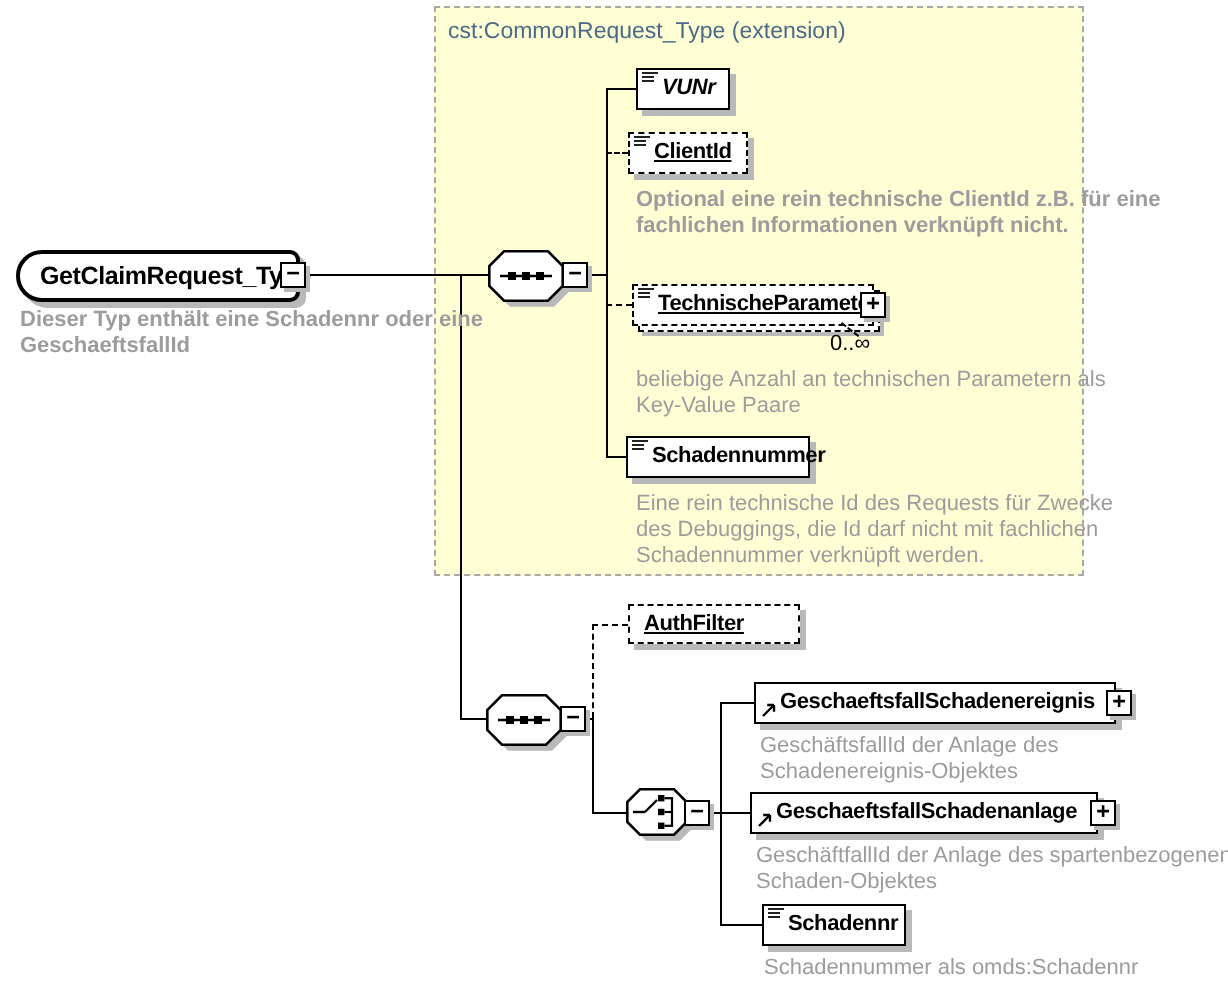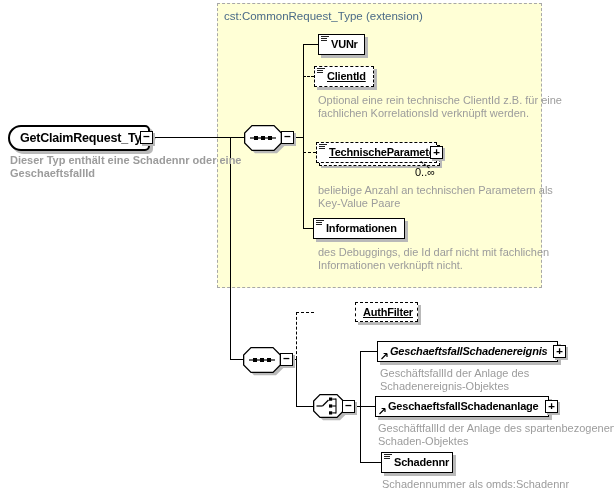--- a/index.html
+++ b/index.html
@@ -108,40 +108,40 @@
       <polygon points="11,3 33,3 40.35,10 40.35,21 33,28.35 11,28.35 3.65,21 3.65,10" fill="#b9b9b9" stroke="none"></polygon>
       <polygon points="8,0.65 30,0.65 37.35,8 37.35,18 30,25.35 8,25.35 0.65,18 0.65,8" fill="#fff" stroke="#000" stroke-width="1.3"></polygon>
       <line x1="6" y1="13" x2="32" y2="13" stroke="#000" stroke-width="1.2"></line>
       <rect x="10" y="11" width="4" height="4" fill="#000"></rect>
       <rect x="17" y="11" width="4" height="4" fill="#000"></rect>
       <rect x="24" y="11" width="4" height="4" fill="#000"></rect>
     </svg>
   </div>
   <div class="pm" style="left:281px;top:131px;">−</div>
 
-  <div class="ebox" style="left:318px;top:34px;width:47px;">
+  <div class="ebox" style="left:318px;top:34px;width:47px;font-style:italic;">
     <span class="eicon">
         <i></i>
         <i></i>
         <i></i>
       </span>
     <span>VUNr</span>
   </div>
 
   <div class="ebox dashed" style="left:314px;top:66px;width:60px;">
     <span class="eicon">
         <i></i>
         <i></i>
         <i></i>
       </span>
     <span>ClientId</span>
   </div>
-  <div class="ann" style="left:318px;top:94px;">
+  <div class="ann" style="left:318px;top:94px;font-weight:bold;">
     <div>Optional eine rein technische ClientId z.B. für eine</div>
-    <div>fachlichen KorrelationsId verknüpft werden.</div>
+    <div>fachlichen Informationen verknüpft nicht.</div>
   </div>
 
   <div class="ebox-back" style="left:319px;top:145px;width:121px;"></div>
   <div class="ebox dashed" style="left:316px;top:142px;width:121px;box-shadow:none;">
     <span class="eicon">
         <i></i>
         <i></i>
         <i></i>
       </span>
     <span>TechnischeParameter</span>
@@ -153,61 +153,62 @@
     <div>beliebige Anzahl an technischen Parametern als</div>
     <div>Key-Value Paare</div>
   </div>
 
   <div class="ebox" style="left:313px;top:218px;width:92px;">
     <span class="eicon">
         <i></i>
         <i></i>
         <i></i>
       </span>
-    <span>Informationen</span>
+    <span>Schadennummer</span>
   </div>
   <div class="ann" style="left:318px;top:246px;">
+    <div>Eine rein technische Id des Requests für Zwecke</div>
     <div>des Debuggings, die Id darf nicht mit fachlichen</div>
-    <div>Informationen verknüpft nicht.</div>
+    <div>Schadennummer verknüpft werden.</div>
   </div>
 
   <div class="comp" style="left:243px;top:347px;width:42px;height:30px;">
     <svg width="42" height="30" viewBox="0 0 42 30">
       <polygon points="11,3 33,3 40.35,10 40.35,21 33,28.35 11,28.35 3.65,21 3.65,10" fill="#b9b9b9" stroke="none"></polygon>
       <polygon points="8,0.65 30,0.65 37.35,8 37.35,18 30,25.35 8,25.35 0.65,18 0.65,8" fill="#fff" stroke="#000" stroke-width="1.3"></polygon>
       <line x1="6" y1="13" x2="32" y2="13" stroke="#000" stroke-width="1.2"></line>
       <rect x="10" y="11" width="4" height="4" fill="#000"></rect>
       <rect x="17" y="11" width="4" height="4" fill="#000"></rect>
       <rect x="24" y="11" width="4" height="4" fill="#000"></rect>
     </svg>
   </div>
   <div class="pm" style="left:280px;top:353px;">−</div>
 
-  <div class="ebox dashed noicon" style="left:314px;top:302px;width:63px;height:20px;margin-left:41px;">
+  <div class="ebox dashed noicon" style="left:314px;top:302px;width:86px;height:20px;">
     <span>AuthFilter</span>
   </div>
 
   <div class="comp" style="left:313px;top:394px;width:35px;height:28px;">
     <svg width="35" height="28" viewBox="0 0 35 28">
       <polygon points="10,3 27,3 33.35,10 33.35,20 27,26.35 10,26.35 3.65,20 3.65,10" fill="#b9b9b9" stroke="none"></polygon>
       <polygon points="7,0.65 24,0.65 30.35,7 30.35,17 24,23.35 7,23.35 0.65,17 0.65,7" fill="#fff" stroke="#000" stroke-width="1.3"></polygon>
       <line x1="3.5" y1="12" x2="9.5" y2="12" stroke="#000" stroke-width="1.2"></line>
       <line x1="9.5" y1="12" x2="15.5" y2="6" stroke="#000" stroke-width="1.2"></line>
       <rect x="16" y="3.5" width="3.2" height="3.2" fill="#000"></rect>
       <rect x="16" y="10.4" width="3.2" height="3.2" fill="#000"></rect>
       <rect x="16" y="17.3" width="3.2" height="3.2" fill="#000"></rect>
       <line x1="23" y1="4.5" x2="23" y2="19.5" stroke="#000" stroke-width="1.1"></line>
       <line x1="19.2" y1="5.1" x2="23" y2="5.1" stroke="#000" stroke-width="1.1"></line>
       <line x1="19.2" y1="12" x2="23" y2="12" stroke="#000" stroke-width="1.1"></line>
       <line x1="19.2" y1="18.9" x2="23" y2="18.9" stroke="#000" stroke-width="1.1"></line>
     </svg>
   </div>
   <div class="pm" style="left:342px;top:400px;">−</div>
 
-  <div class="ebox" style="left:377px;top:341px;width:181px;font-style:italic;">
+  <div class="ebox" style="left:377px;top:341px;width:181px;">
     <span class="refarrow">
       <svg width="9" height="9" viewBox="0 0 9 9">
           <path d="M1.5,8 L7,2.5 M7,2.5 H3.6 M7,2.5 V5.9" stroke="#000" stroke-width="1.2" fill="none"></path>
         </svg>
     </span>
     <span>GeschaeftsfallSchadenereignis</span>
   </div>
   <div class="pm" style="left:553px;top:345px;">+</div>
   <div class="ann" style="left:380px;top:367px;">
     <div>GeschäftsfallId der Anlage des</div>

